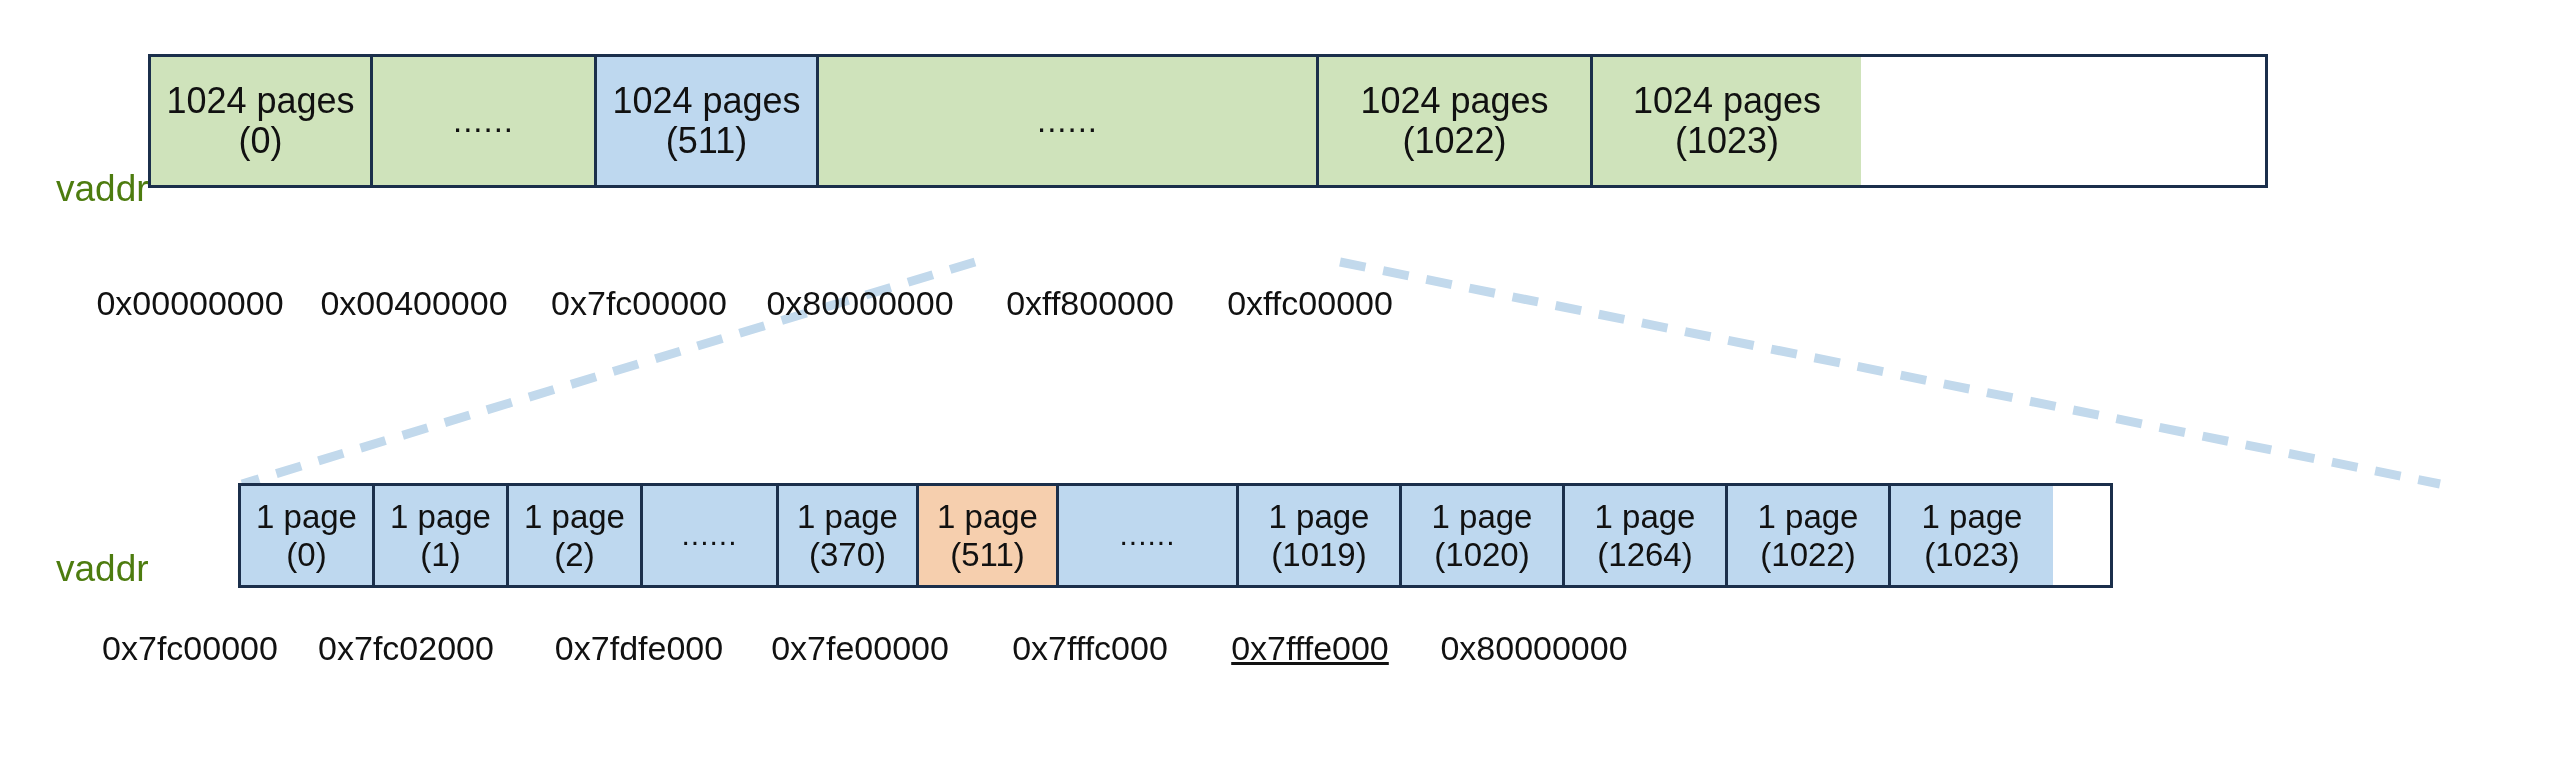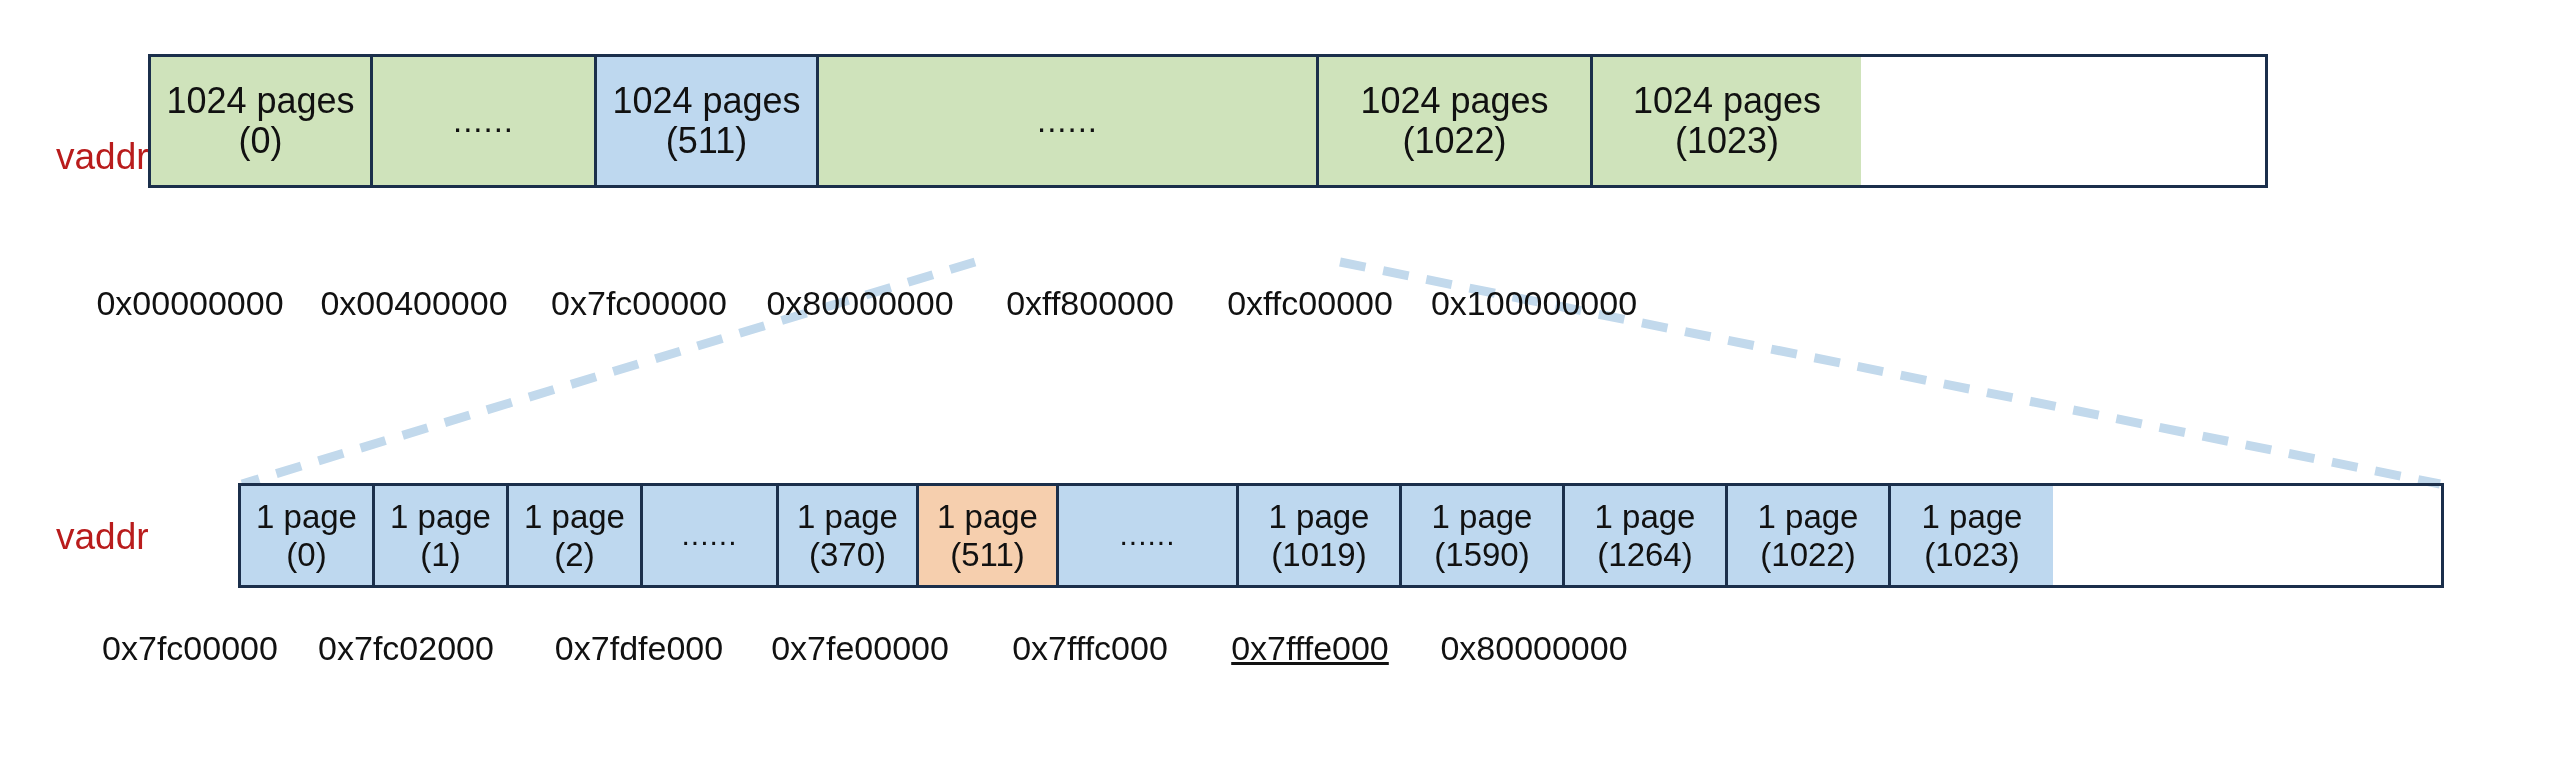--- a/index.html
+++ b/index.html
@@ -30,23 +30,24 @@
     height: 779px;
     pointer-events: none;
     z-index: 1;
   }
 
   
   .row-label {
     position: absolute;
     font-size: 37px;
     line-height: 1;
-    color: #b91c1c;
+    color: #4d7c0f;
     white-space: nowrap;
     z-index: 3;
+    margin-top: 32px;
   }
 
   
   .band {
     position: absolute;
     display: flex;
     box-sizing: border-box;
     border: 3px solid #1b2f4b;
     z-index: 2;
   }
@@ -142,26 +143,25 @@
     </div>
   </div>
 
   <div class="addr-row" id="addr-top" style="left:0; top:283px; width:2559px;">
     <span class="addr" style="left:148px;">0x00000000</span>
     <span class="addr" style="left:372px;">0x00400000</span>
     <span class="addr" style="left:597px;">0x7fc00000</span>
     <span class="addr" style="left:818px;">0x80000000</span>
     <span class="addr" style="left:1048px;">0xff800000</span>
     <span class="addr" style="left:1268px;">0xffc00000</span>
-    <span class="addr" style="left:1492px;">0x100000000</span>
   </div>
 
   <div class="row-label" style="left:56px; top:518px;">vaddr</div>
 
-  <div class="band" id="band-bottom" style="left:238px; top:483px; width:2206px; height:105px;">
+  <div class="band" id="band-bottom" style="left:238px; top:483px; width:1875px; height:105px;">
     <div class="cell blue" style="width:134px;">
       <span class="line1">1 page</span>
       <span class="line2">(0)</span>
     </div>
     <div class="cell blue" style="width:134px;">
       <span class="line1">1 page</span>
       <span class="line2">(1)</span>
     </div>
     <div class="cell blue" style="width:134px;">
       <span class="line1">1 page</span>
@@ -180,21 +180,21 @@
     </div>
     <div class="cell blue dots" style="width:180px;">
       <span class="line1">......</span>
     </div>
     <div class="cell blue" style="width:163px;">
       <span class="line1">1 page</span>
       <span class="line2">(1019)</span>
     </div>
     <div class="cell blue" style="width:163px;">
       <span class="line1">1 page</span>
-      <span class="line2">(1590)</span>
+      <span class="line2">(1020)</span>
     </div>
     <div class="cell blue" style="width:163px;">
       <span class="line1">1 page</span>
       <span class="line2">(1264)</span>
     </div>
     <div class="cell blue" style="width:163px;">
       <span class="line1">1 page</span>
       <span class="line2">(1022)</span>
     </div>
     <div class="cell blue" style="width:162px;">

